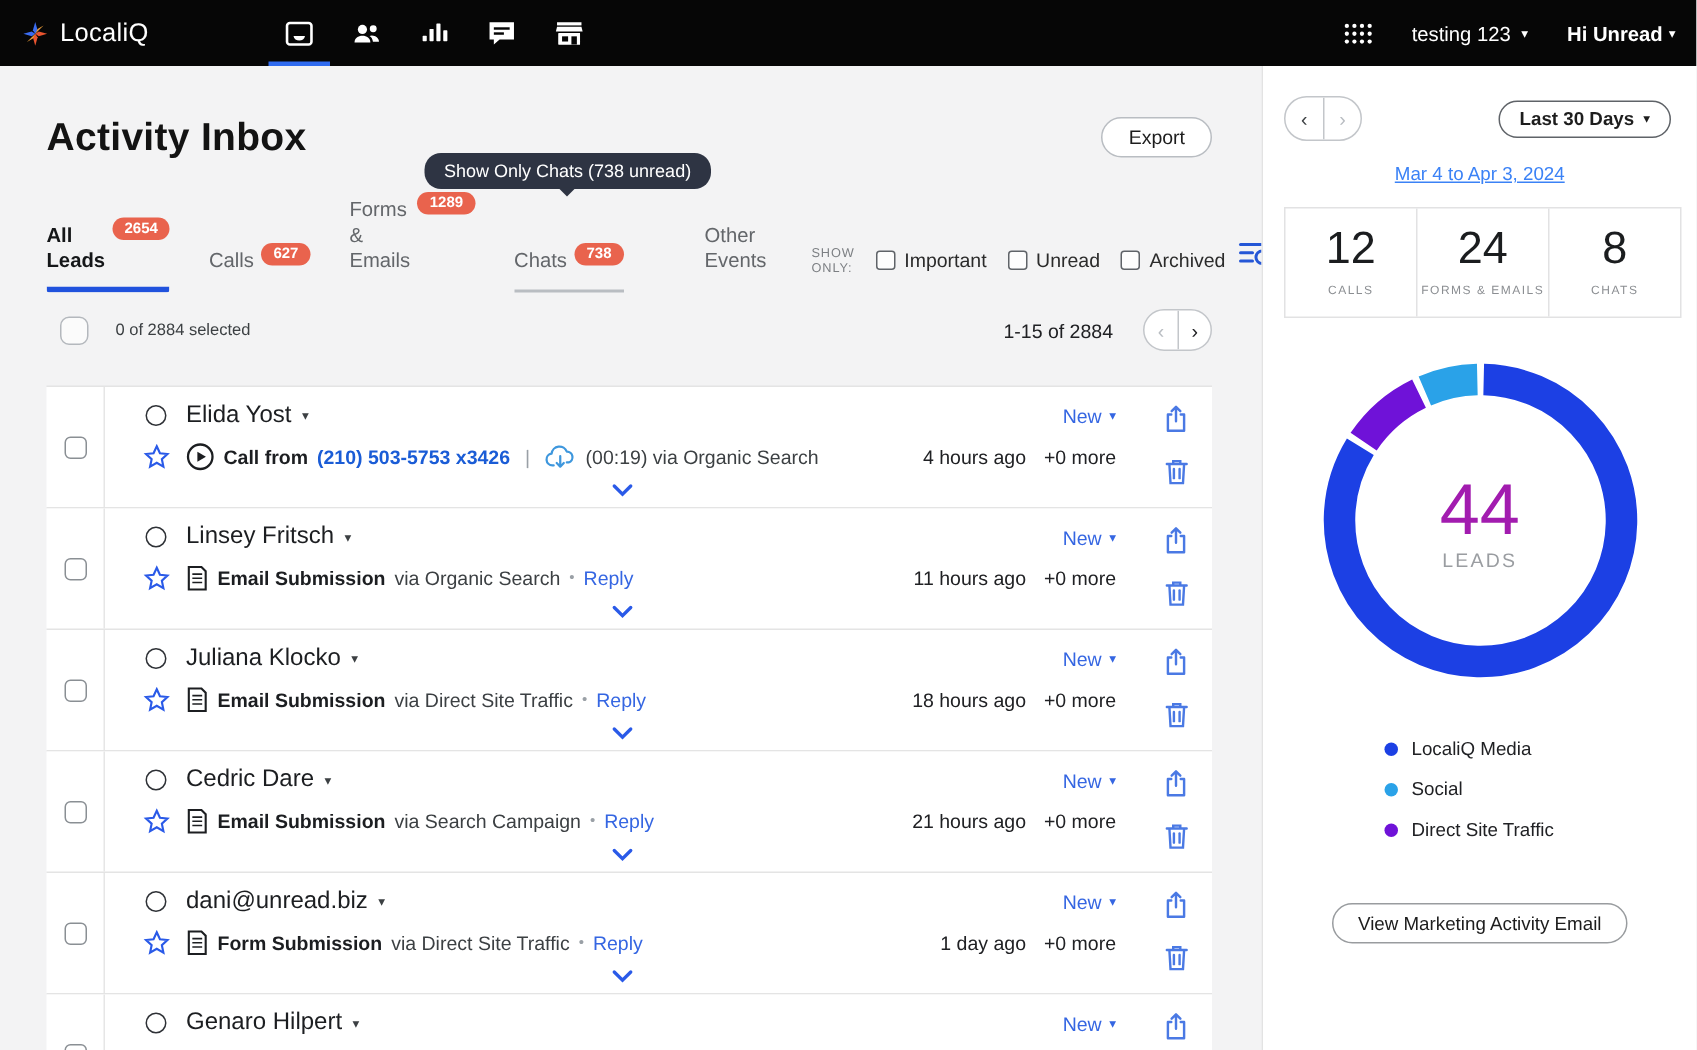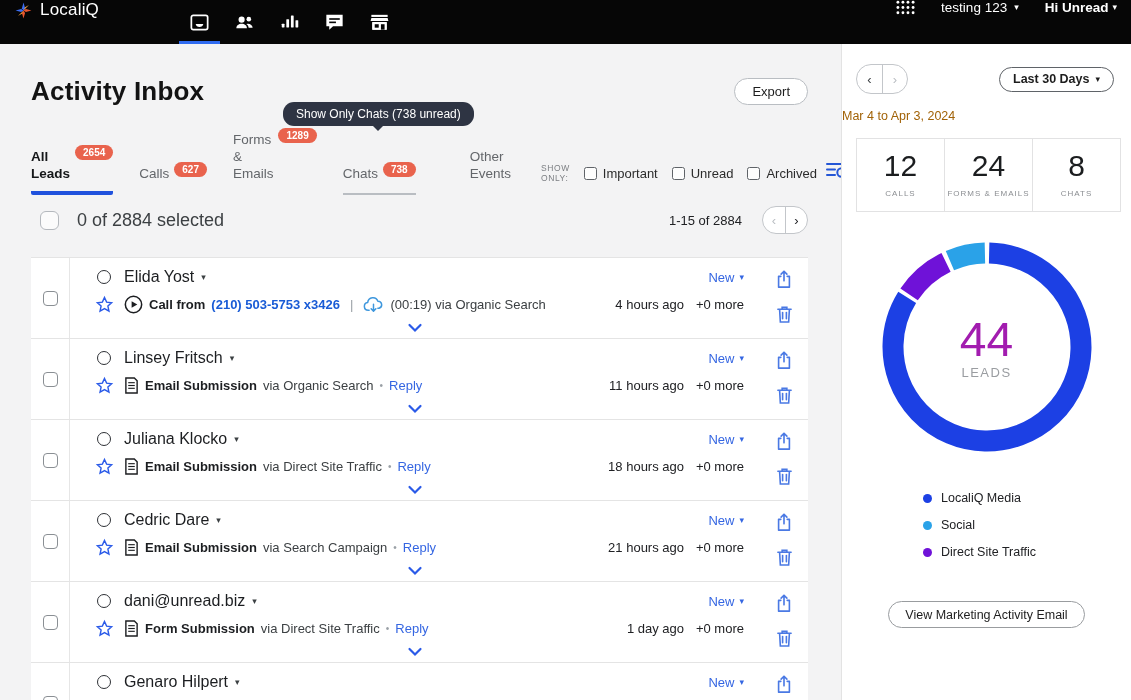--- a/index.html
+++ b/index.html
@@ -1,20 +1,20 @@
 <!DOCTYPE html>
 <html><head>
 <meta charset="utf-8">
 <style>
   * { margin:0; padding:0; box-sizing:border-box; }
   html,body { width:1131px; height:700px; overflow:hidden; background:#f3f3f4;
     font-family:"Liberation Sans","DejaVu Sans",sans-serif; }
 
   
-  .topnav { height:44px; background:#060606; display:flex; align-items:flex-start; padding:0 14px;gap:40px; }
+  .topnav { height:44px; background:#060606; display:flex; align-items:center; padding:0 14px;gap:40px; }
   .brand { display:flex; align-items:center; gap:7px; margin-right:38px; }
   .brand-name { color:#fff; font-size:17px; font-weight:500; letter-spacing:.2px; }
   .nav-icons { display:flex; height:44px; }
   .nav-icon { width:45px; height:44px; display:flex; align-items:center; justify-content:center;
     position:relative; cursor:pointer; }
   .nav-icon.active::after { content:""; position:absolute; left:2px; right:2px; bottom:0;
     height:3px; background:#2f6bf0; }
   .nav-right { margin-left:auto; display:flex; align-items:center; gap:26px; }
   .nav-acct, .nav-user { color:#fff; font-size:13.5px; display:flex; align-items:center; gap:7px; cursor:pointer; }
   .nav-user { font-weight:700; gap:4px; }
@@ -52,21 +52,21 @@
   
   .tooltip { position:absolute; left:283px; top:58px; background:#2e3443; color:#fff;
     font-size:12px; padding:5px 13px; border-radius:11px; white-space:nowrap; z-index:5; }
   .tooltip::after { content:""; position:absolute; left:50%; bottom:-5px; transform:translateX(-50%);
     border-left:6px solid transparent; border-right:6px solid transparent; border-top:6px solid #2e3443; }
 
   
   .select-bar { display:flex; align-items:center; margin:10px 33px 0 31px; height:30px; }
   .cb-lg { width:19px; height:19px; border:1.5px solid #b4b8bd; border-radius:6px; background:#fbfbfb;
     margin:0 18px 0 9px; cursor:pointer; }
-  .select-text { font-size:18px; color:#3c4043; }
+  .select-text { font-size:11px; color:#3c4043; }
   .range-text { margin-left:auto; font-size:13px; color:#202124; margin-right:20px; }
   .pager { display:flex; border:1px solid #c3c6ca; border-radius:14px; overflow:hidden; background:#fff; }
   .pager-btn { width:22px; height:26px; display:flex; align-items:center; justify-content:center;
     font-size:13px; cursor:pointer; color:#202124; }
   .pager-btn.disabled { color:#b9bdc2; }
   .pager-btn + .pager-btn { border-left:1px solid #c3c6ca; }
 
   
   .lead-list { margin:22px 0 0 31px; width:777px; border-top:1px solid #e4e4e4; }
   .row { display:flex; height:81px; background:#fff; border-bottom:1px solid #e4e4e4; }
@@ -95,21 +95,21 @@
   
   .p-nav { display:flex; align-items:center; justify-content:space-between; padding:20px 17px 0 14px; }
   .arrow-pill { display:flex; border:1px solid #c3c6ca; border-radius:15px; overflow:hidden; background:#fff; }
   .arrow-btn { width:25px; height:28px; display:flex; align-items:center; justify-content:center;
     font-size:13px; color:#3c4043; cursor:pointer; }
   .arrow-btn.dim { color:#b9bdc2; }
   .arrow-btn + .arrow-btn { border-left:1px solid #c3c6ca; }
   .range-btn { border:1px solid #5f6368; border-radius:14px; background:#fff; height:25px;
     padding:0 13px; font-size:12.5px; font-weight:700; color:#1d1d1d; display:flex; align-items:center;
     gap:6px; cursor:pointer; font-family:inherit; }
-  .p-date { text-align:left; font-size:12.5px; color:#a16207; margin-top:15px; }
+  .p-date { text-align:center; font-size:12.5px; color:#3b82f6; margin-top:15px;text-decoration:underline; }
   .stats { display:flex; margin:15px 10px 0 14px; border:1px solid #e2e2e3; background:#fff; }
   .stat { flex:1; text-align:center; padding:10px 0 13px; }
   .stat + .stat { border-left:1px solid #e2e2e3; }
   .stat-value { font-size:30px; color:#1b1d1f; line-height:34px; }
   .stat-label { font-size:8px; color:#8b8e92; letter-spacing:1px; margin-top:6px; }
   .donut-wrap { position:relative; width:212px; margin:29px auto 0; }
   .donut-center { position:absolute; inset:0; display:flex; flex-direction:column; align-items:center;
     justify-content:center; pointer-events:none; }
   .donut-value { font-size:48px; color:#a21caf; line-height:44px; }
   .donut-label { font-size:13px; color:#9a9da1; letter-spacing:1.5px; margin-top:3px; }

